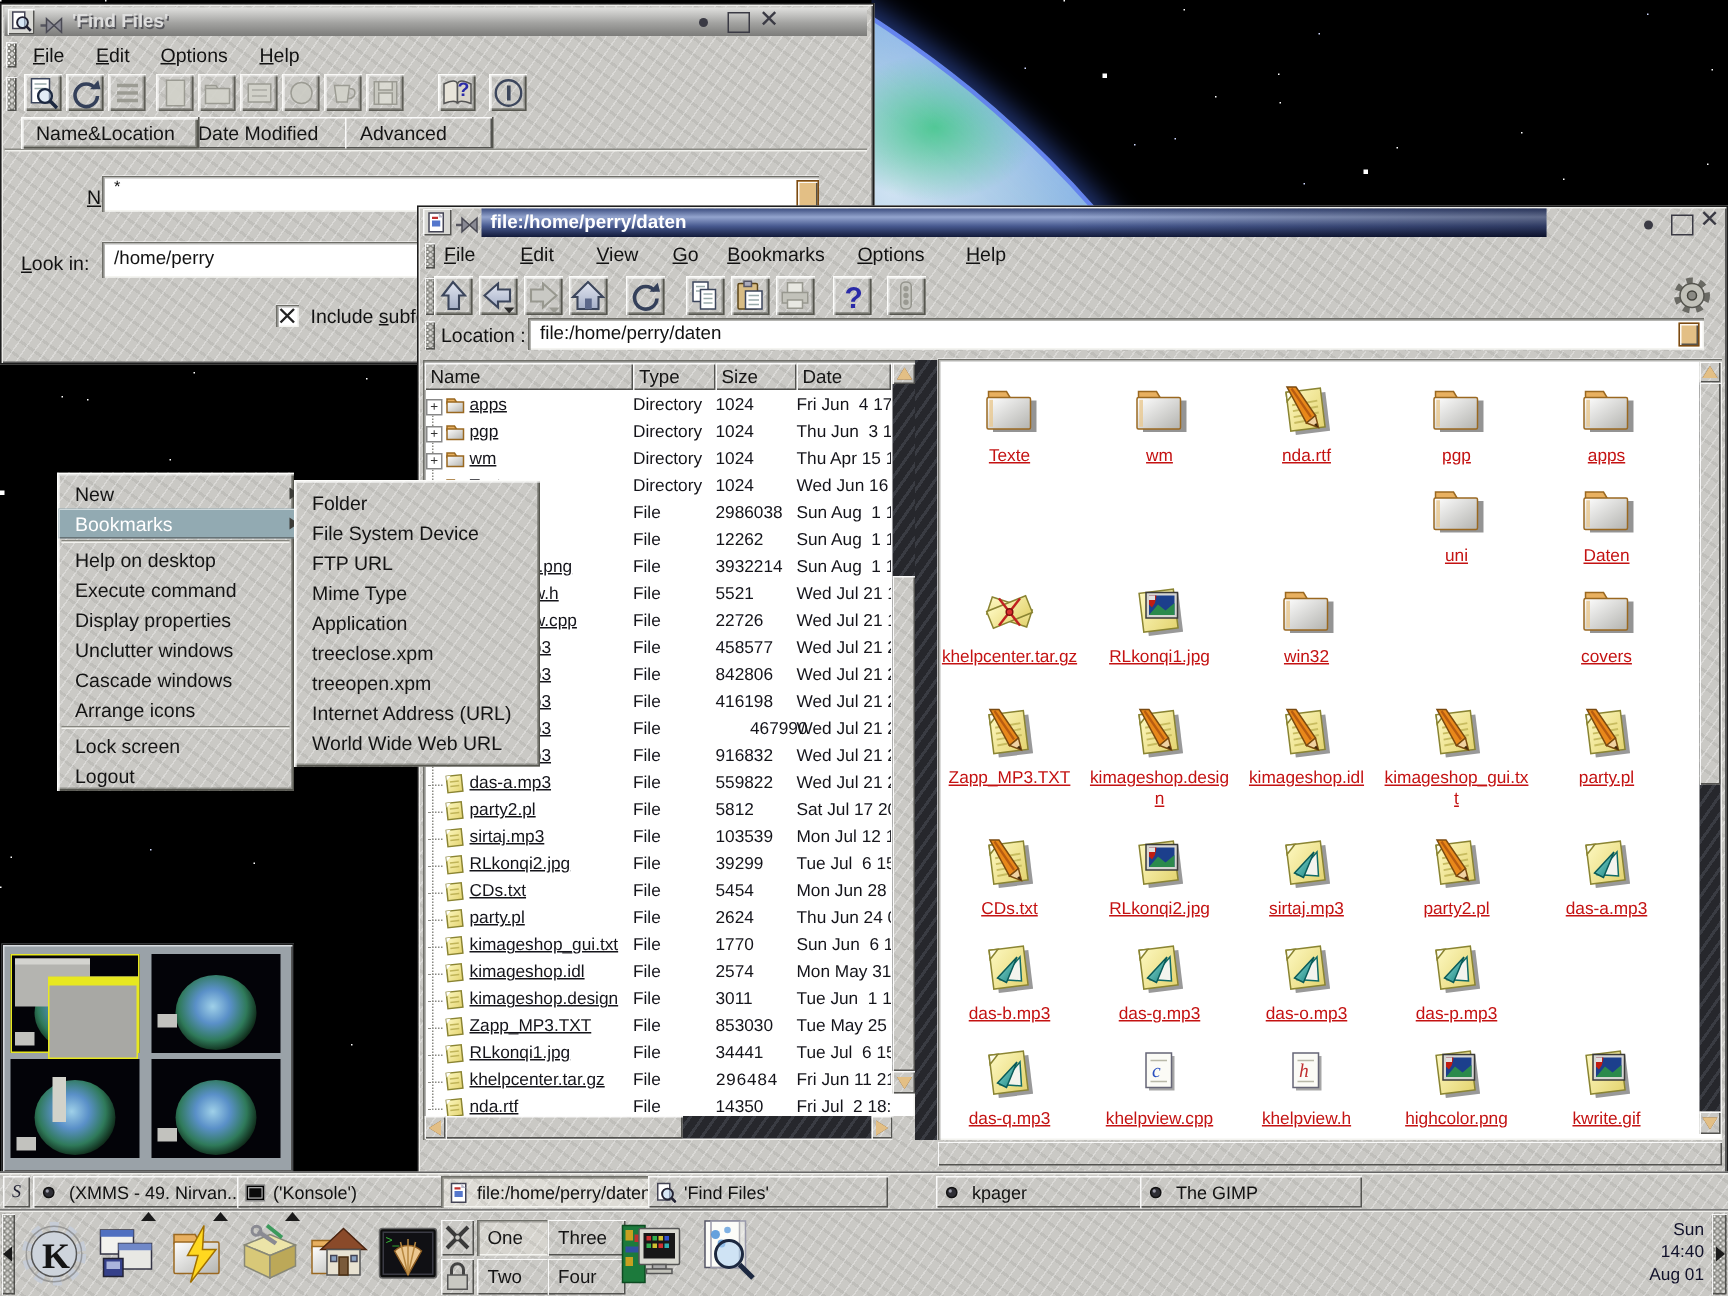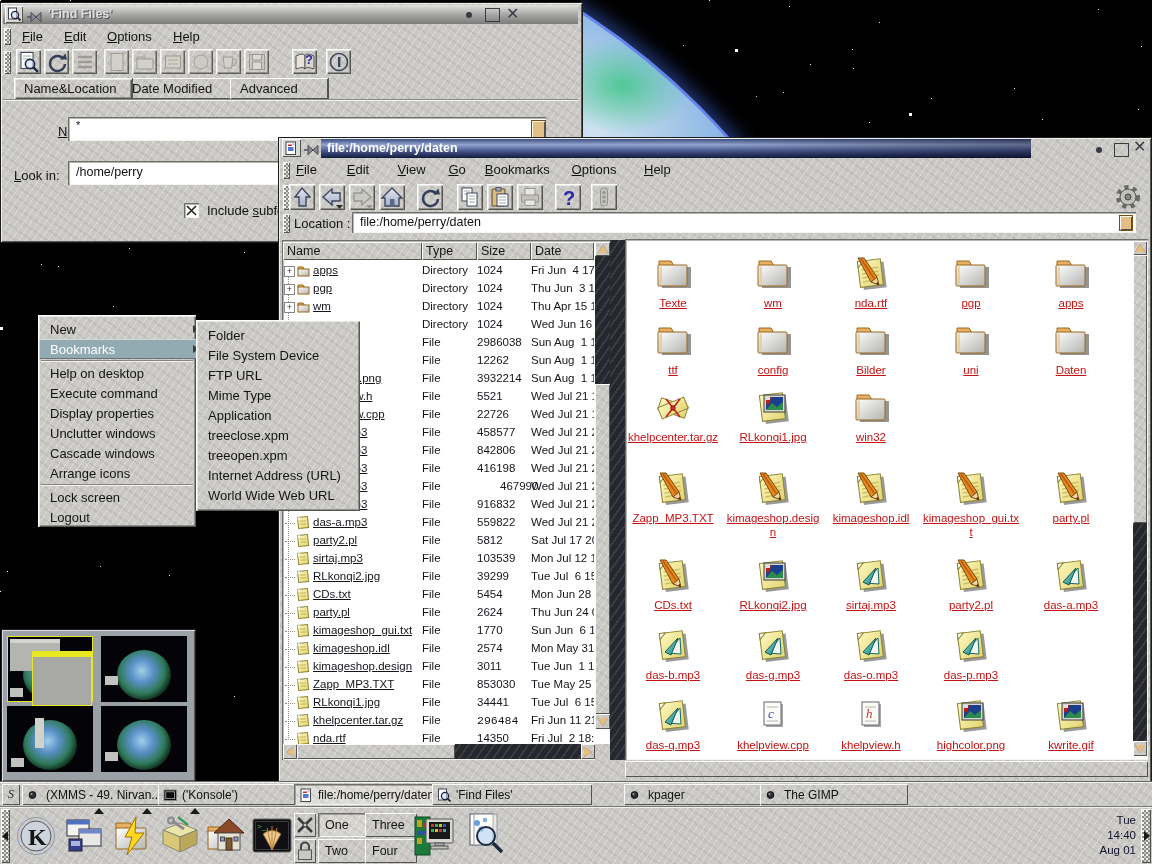--- a/index.html
+++ b/index.html
@@ -826,47 +826,20 @@
     </div>
       <div class="cell" style="left:398px;top:16px;">
       <div style="display:inline-block;width:40px;height:38px;"><svg width="40" height="38" viewBox="0 0 40 38">
             <rect x="9" y="12" width="29" height="21" fill="rgba(0,0,0,.42)"></rect>
     <path d="M6 6 h12 l3 5 h-15 z" fill="#e8b060" stroke="#9a6820"></path>
     <rect x="5" y="10" width="29" height="21" rx="1" fill="url(#gf)" stroke="#9a6820"></rect>
     <rect x="6.5" y="11.5" width="2.5" height="18" fill="#e8c890" opacity=".8"></rect>
           </svg></div>
       <div class="iconlabel">apps</div>
     </div>
-      <div class="cell" style="left:0px;top:83px;">
-      <div style="display:inline-block;width:40px;height:38px;"><svg width="40" height="38" viewBox="0 0 40 38">
-            <rect x="9" y="12" width="29" height="21" fill="rgba(0,0,0,.42)"></rect>
-    <path d="M6 6 h12 l3 5 h-15 z" fill="#e8b060" stroke="#9a6820"></path>
-    <rect x="5" y="10" width="29" height="21" rx="1" fill="url(#gf)" stroke="#9a6820"></rect>
-    <rect x="6.5" y="11.5" width="2.5" height="18" fill="#e8c890" opacity=".8"></rect>
-          </svg></div>
-      <div class="iconlabel">ttf</div>
-    </div>
-      <div class="cell" style="left:100px;top:83px;">
-      <div style="display:inline-block;width:40px;height:38px;"><svg width="40" height="38" viewBox="0 0 40 38">
-            <rect x="9" y="12" width="29" height="21" fill="rgba(0,0,0,.42)"></rect>
-    <path d="M6 6 h12 l3 5 h-15 z" fill="#e8b060" stroke="#9a6820"></path>
-    <rect x="5" y="10" width="29" height="21" rx="1" fill="url(#gf)" stroke="#9a6820"></rect>
-    <rect x="6.5" y="11.5" width="2.5" height="18" fill="#e8c890" opacity=".8"></rect>
-          </svg></div>
-      <div class="iconlabel">config</div>
-    </div>
-      <div class="cell" style="left:198px;top:83px;">
-      <div style="display:inline-block;width:40px;height:38px;"><svg width="40" height="38" viewBox="0 0 40 38">
-            <rect x="9" y="12" width="29" height="21" fill="rgba(0,0,0,.42)"></rect>
-    <path d="M6 6 h12 l3 5 h-15 z" fill="#e8b060" stroke="#9a6820"></path>
-    <rect x="5" y="10" width="29" height="21" rx="1" fill="url(#gf)" stroke="#9a6820"></rect>
-    <rect x="6.5" y="11.5" width="2.5" height="18" fill="#e8c890" opacity=".8"></rect>
-          </svg></div>
-      <div class="iconlabel">Bilder</div>
-    </div>
       <div class="cell" style="left:298px;top:83px;">
       <div style="display:inline-block;width:40px;height:38px;"><svg width="40" height="38" viewBox="0 0 40 38">
             <rect x="9" y="12" width="29" height="21" fill="rgba(0,0,0,.42)"></rect>
     <path d="M6 6 h12 l3 5 h-15 z" fill="#e8b060" stroke="#9a6820"></path>
     <rect x="5" y="10" width="29" height="21" rx="1" fill="url(#gf)" stroke="#9a6820"></rect>
     <rect x="6.5" y="11.5" width="2.5" height="18" fill="#e8c890" opacity=".8"></rect>
           </svg></div>
       <div class="iconlabel">uni</div>
     </div>
       <div class="cell" style="left:398px;top:83px;">
@@ -909,20 +882,29 @@
       <div class="iconlabel">RLkonqi1.jpg</div>
     </div>
       <div class="cell" style="left:198px;top:150px;">
       <div style="display:inline-block;width:40px;height:38px;"><svg width="40" height="38" viewBox="0 0 40 38">
             <rect x="9" y="12" width="29" height="21" fill="rgba(0,0,0,.42)"></rect>
     <path d="M6 6 h12 l3 5 h-15 z" fill="#e8b060" stroke="#9a6820"></path>
     <rect x="5" y="10" width="29" height="21" rx="1" fill="url(#gf)" stroke="#9a6820"></rect>
     <rect x="6.5" y="11.5" width="2.5" height="18" fill="#e8c890" opacity=".8"></rect>
           </svg></div>
       <div class="iconlabel">win32</div>
+    </div>
+      <div class="cell" style="left:398px;top:150px;">
+      <div style="display:inline-block;width:40px;height:38px;"><svg width="40" height="38" viewBox="0 0 40 38">
+            <rect x="9" y="12" width="29" height="21" fill="rgba(0,0,0,.42)"></rect>
+    <path d="M6 6 h12 l3 5 h-15 z" fill="#e8b060" stroke="#9a6820"></path>
+    <rect x="5" y="10" width="29" height="21" rx="1" fill="url(#gf)" stroke="#9a6820"></rect>
+    <rect x="6.5" y="11.5" width="2.5" height="18" fill="#e8c890" opacity=".8"></rect>
+          </svg></div>
+      <div class="iconlabel">covers</div>
     </div>
       <div class="cell" style="left:0px;top:231px;">
       <div style="display:inline-block;width:40px;height:38px;"><svg width="40" height="38" viewBox="0 0 40 38">
             <g transform="rotate(-7 20 19)">
               <rect x="11" y="8" width="23" height="26" fill="rgba(0,0,0,.4)"></rect>
     <rect x="8" y="5" width="23" height="26" fill="url(#gy)" stroke="#8a8432"></rect>
     <path d="M8 5 l6 0 l-6 6 z" fill="#fffef0" stroke="#8a8432"></path>
     <g stroke="#c8bc60" stroke-width="1.3">
                 <line x1="11" y1="14" x2="28" y2="13"></line>
                 <line x1="11" y1="18" x2="28" y2="17"></line>
@@ -1413,20 +1395,20 @@
       <div class="abs" style="left:462px;top:4px;width:44px;height:48px;"><svg width="44" height="44" viewBox="0 0 44 44">
           <rect x="8" y="3" width="23" height="31" fill="#fcfcf8" stroke="#556"></rect>
     <rect x="12" y="3" width="23" height="31" fill="rgba(252,252,248,.55)" stroke="#99a"></rect>
     <circle cx="15" cy="12" r="3" fill="#4a90d8" opacity=".85"></circle>
           <circle cx="23" cy="9" r="2.2" fill="#4a90d8" opacity=".7"></circle>
           <circle cx="19" cy="18" r="2.6" fill="#4a90d8" opacity=".75"></circle>
     <circle cx="24" cy="25" r="9" fill="rgba(170,205,240,.55)" stroke="#1c2840" stroke-width="2"></circle>
     <line x1="31" y1="32" x2="40" y2="41" stroke="#1c2840" stroke-width="3.4"></line>
         </svg></div>
       <div class="abs" style="left:1058px;top:6px;width:78px;height:48px;">
-    <div class="clockline">Tue</div>
+    <div class="clockline">Sun</div>
     <div class="clockline">14:40</div>
     <div class="clockline">Aug 01</div>
       </div>
       <div class="abs grip raised" style="left:1141px;top:2px;width:10px;height:54px;"></div>
     <div class="abs" style="left:1144px;top:24px;width:0;height:0;border-top:5px solid transparent;border-bottom:5px solid transparent;border-left:6px solid #1a1a1a;"></div>
     </div>
   </div>
 
 </body></html>

